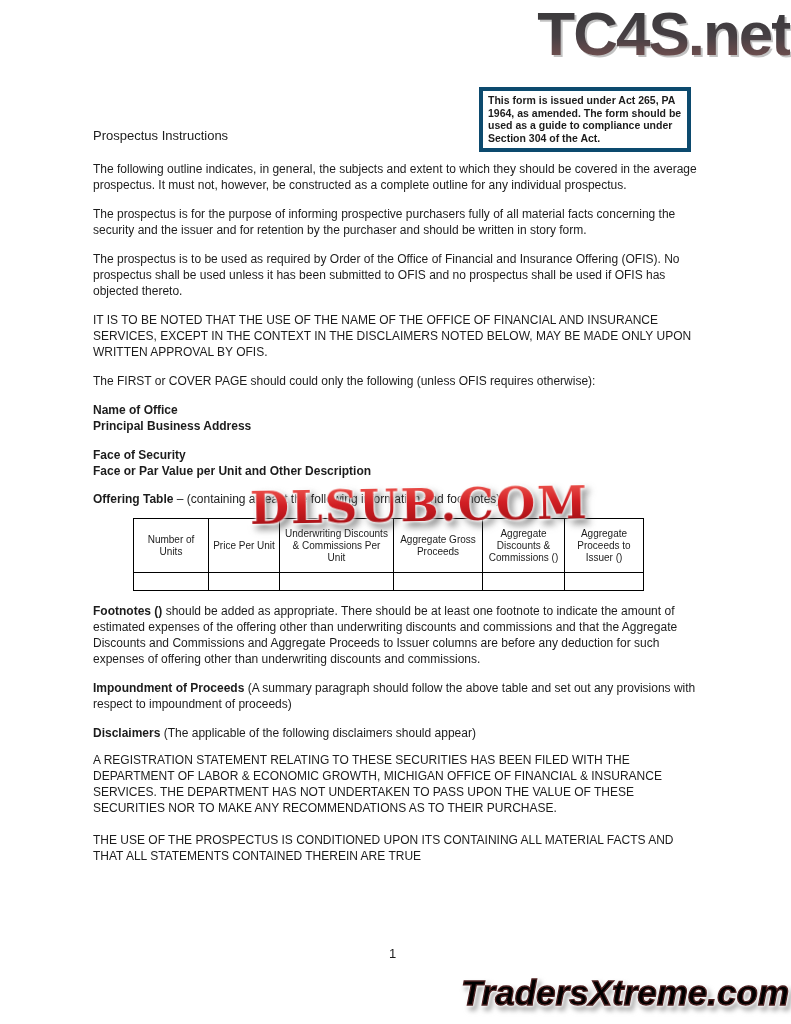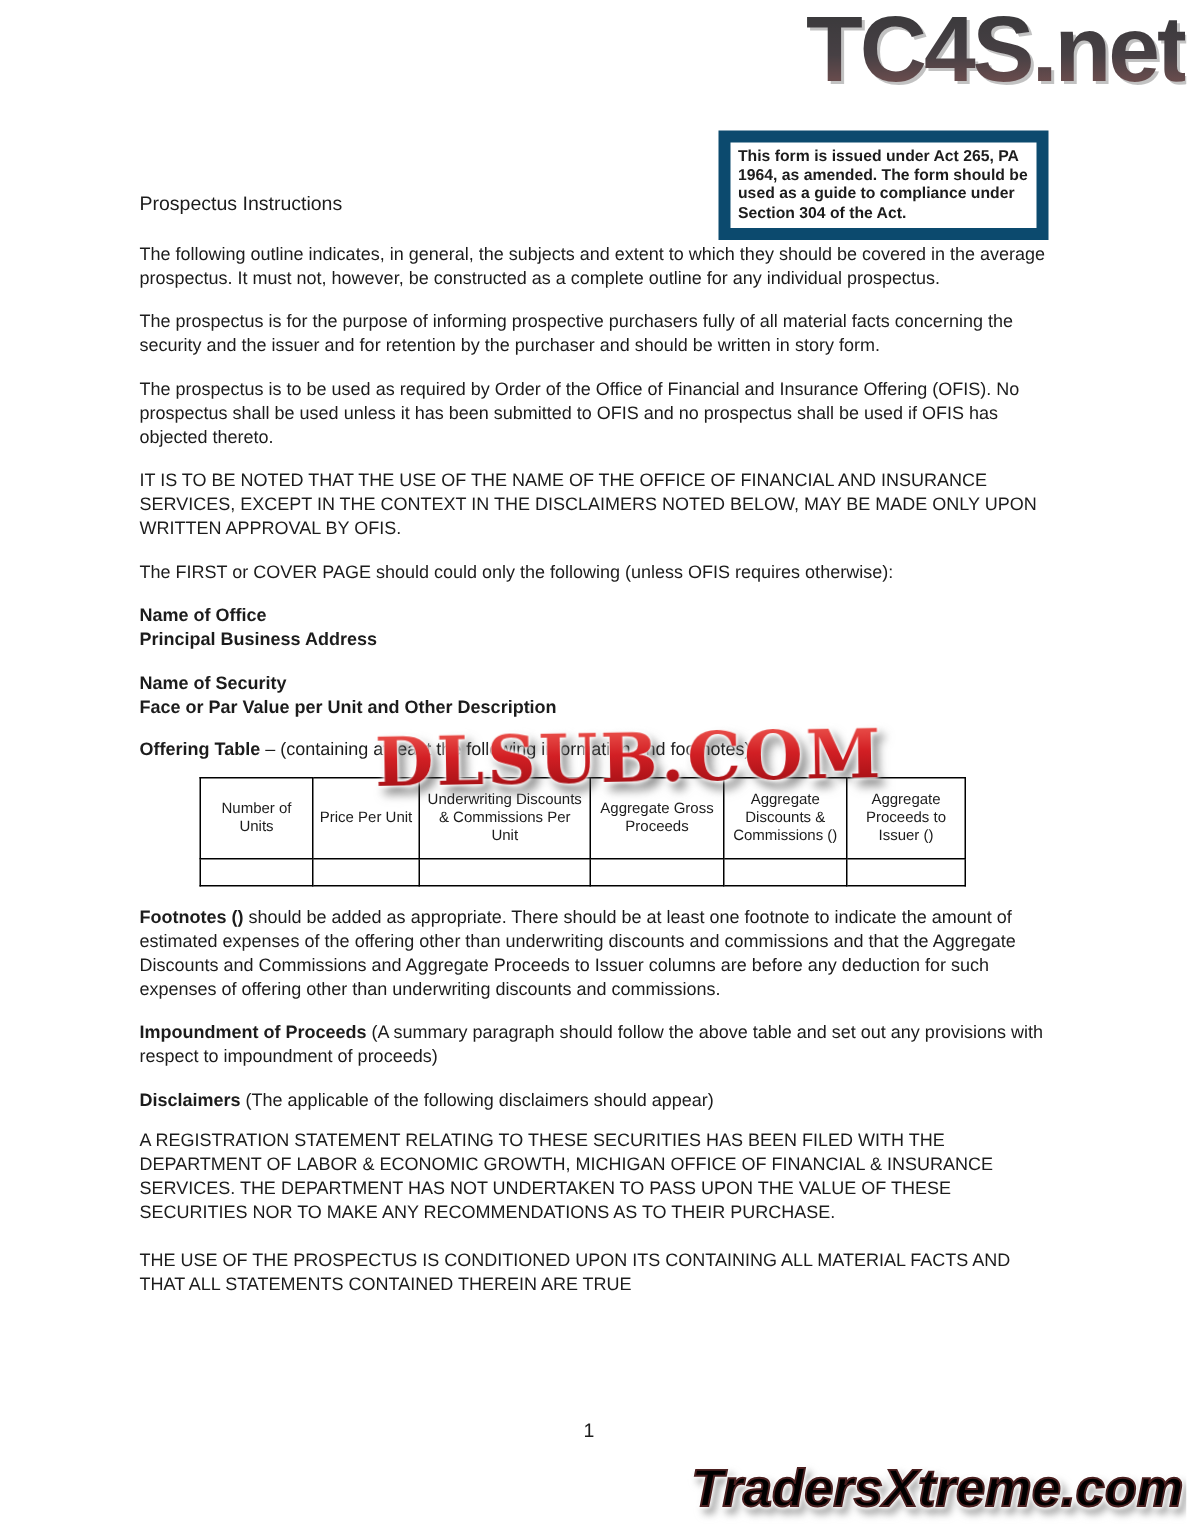--- a/index.html
+++ b/index.html
@@ -38,21 +38,21 @@
     color: transparent;
     filter: drop-shadow(2px 2px 0px #c2c2c2);
   }
 
   
   .notice-box {
     position: absolute;
     left: 479px;
     top: 87px;
     width: 194px;
-    border: 8px solid #0c4a6e;
+    border: 4px solid #0c4a6e;
     padding: 3px 5px 4px 5px;
     font-weight: bold;
     font-size: 10.5px;
     line-height: 12.5px;
   }
 
   
   .content {
     position: absolute;
     left: 93px;
@@ -152,21 +152,21 @@
     <p>The prospectus is to be used as required by Order of the Office of Financial and Insurance Offering (OFIS).  No prospectus shall be used unless it has been submitted to OFIS and no prospectus shall be used if OFIS has objected thereto.</p>
     <p>IT IS TO BE NOTED THAT THE USE OF THE NAME OF THE OFFICE OF FINANCIAL AND INSURANCE SERVICES, EXCEPT IN THE CONTEXT IN THE DISCLAIMERS NOTED BELOW, MAY BE MADE ONLY UPON WRITTEN APPROVAL BY OFIS.</p>
     <p>The FIRST or COVER PAGE should could only the following (unless OFIS requires otherwise):</p>
 
     <p class="indent1 b">
       <span>Name of Office</span><br>
       <span>Principal Business Address</span>
     </p>
 
     <p class="indent1 b tight">
-      <span>Name of Security</span><br>
+      <span>Face of Security</span><br>
       <span>Face or Par Value per Unit and Other Description</span>
     </p>
 
     <p class="indent1" style="margin-bottom:0;">
       <span class="b">Offering Table</span><span> – (containing at least the following information and footnotes)</span>
     </p>
 
     <table class="offering">
       <colgroup>
         <col style="width:75px">

